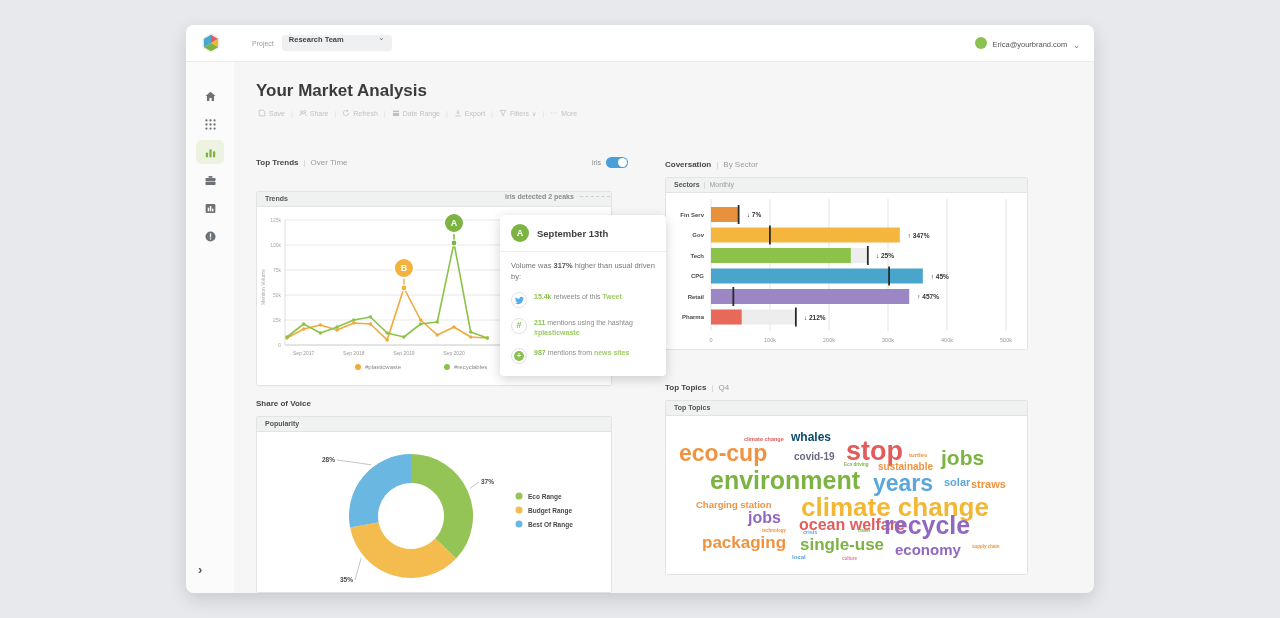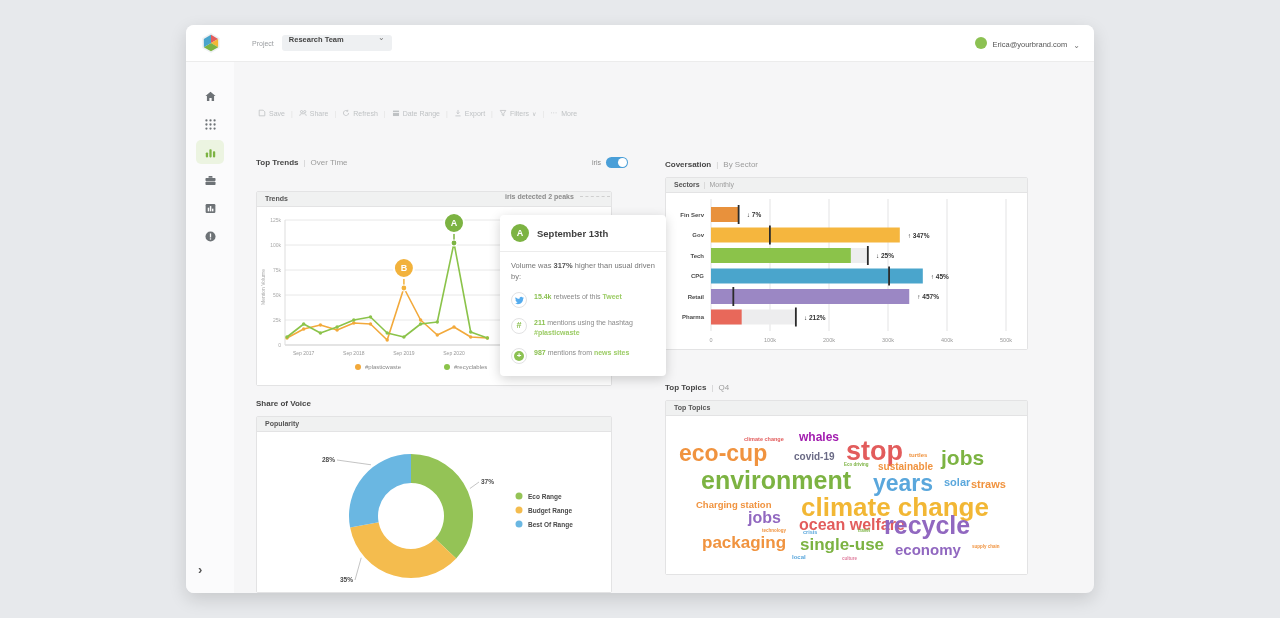--- a/index.html
+++ b/index.html
@@ -141,20 +141,21 @@
     <div class="side-item">
       <svg width="13" height="13" viewBox="0 0 16 16">
         <circle cx="8" cy="8" r="6.2" fill="#6d7276"></circle>
         <rect x="7.2" y="4.2" width="1.6" height="5" fill="#fbfbfc"></rect>
           <rect x="7.2" y="10.2" width="1.6" height="1.6" fill="#fbfbfc"></rect>
       </svg>
     </div>
     <div class="collapse">›</div>
   </div>
 
+  <div class="page-title">Your Market Analysis</div>
   <div class="toolbar">
     <div class="tb-item">
       <svg width="8" height="8" viewBox="0 0 10 10">
           <path d="M1.5 1.5h5l2 2v5h-7z" fill="none" stroke="#bfc2c4" stroke-width="1"></path>
         </svg>
       <span>Save</span>
     </div>
       <span class="tb-sep">|</span>
     <div class="tb-item">
       <svg width="8" height="8" viewBox="0 0 10 10">
@@ -375,29 +376,29 @@
       <span class="b">Top Topics</span>
       <span class="d">|</span>
       <span class="l">Q4</span>
     </div>
     <div class="card">
       <div class="card-head">
         <span class="b">Top Topics</span>
       </div>
       <div class="chart-body wordcloud" style="height:158px;width:361px">
           <span style="left: 78px; top: 21px; font-size: 5.5px; color: rgb(226, 92, 92);">climate change</span>
-          <span style="left: 125px; top: 15px; font-size: 12px; color: #a21caf; margin-left: 8px;">whales</span>
+          <span style="left: 125px; top: 15px; font-size: 12px; color: #0c4a6e;">whales</span>
           <span style="left: 13px; top: 26px; font-size: 23px; color: rgb(240, 147, 63);">eco-cup</span>
           <span style="left: 128px; top: 36px; font-size: 10px; color: rgb(106, 106, 133);">covid-19</span>
           <span style="left: 180px; top: 22px; font-size: 27px; color: rgb(226, 92, 92);">stop</span>
           <span style="left: 243px; top: 36px; font-size: 6px; color: rgb(240, 147, 63);">turtles</span>
           <span style="left: 275px; top: 31px; font-size: 21px; color: rgb(124, 179, 66);">jobs</span>
           <span style="left: 178px; top: 47px; font-size: 4.5px; color: rgb(124, 179, 66);">Eco driving</span>
           <span style="left: 212px; top: 46px; font-size: 10px; color: rgb(240, 147, 63);">sustainable</span>
-          <span style="left: 35px; top: 52px; font-size: 25px; color: rgb(124, 179, 66);">environment</span>
+          <span style="left: 44px; top: 52px; font-size: 25px; color: rgb(124, 179, 66);">environment</span>
           <span style="left: 207px; top: 56px; font-size: 23px; color: rgb(90, 167, 220);">years</span>
           <span style="left: 278px; top: 61px; font-size: 11px; color: rgb(90, 167, 220);">solar</span>
           <span style="left: 305px; top: 63px; font-size: 11px; color: rgb(240, 147, 63);">straws</span>
           <span style="left: 30px; top: 84px; font-size: 9.5px; color: rgb(240, 147, 63);">Charging station</span>
           <span style="left: 135px; top: 78px; font-size: 26px; color: rgb(242, 183, 52);">climate change</span>
           <span style="left: 82px; top: 94px; font-size: 16px; color: rgb(145, 104, 192);">jobs</span>
           <span style="left: 133px; top: 101px; font-size: 16px; color: rgb(226, 92, 92);">ocean welfare</span>
           <span style="left: 218px; top: 97px; font-size: 25px; color: rgb(145, 104, 192);">recycle</span>
           <span style="left: 96px; top: 113px; font-size: 4.5px; color: rgb(240, 147, 63);">technology</span>
           <span style="left: 137px; top: 114px; font-size: 5.5px; color: rgb(90, 167, 220);">crisis</span>

